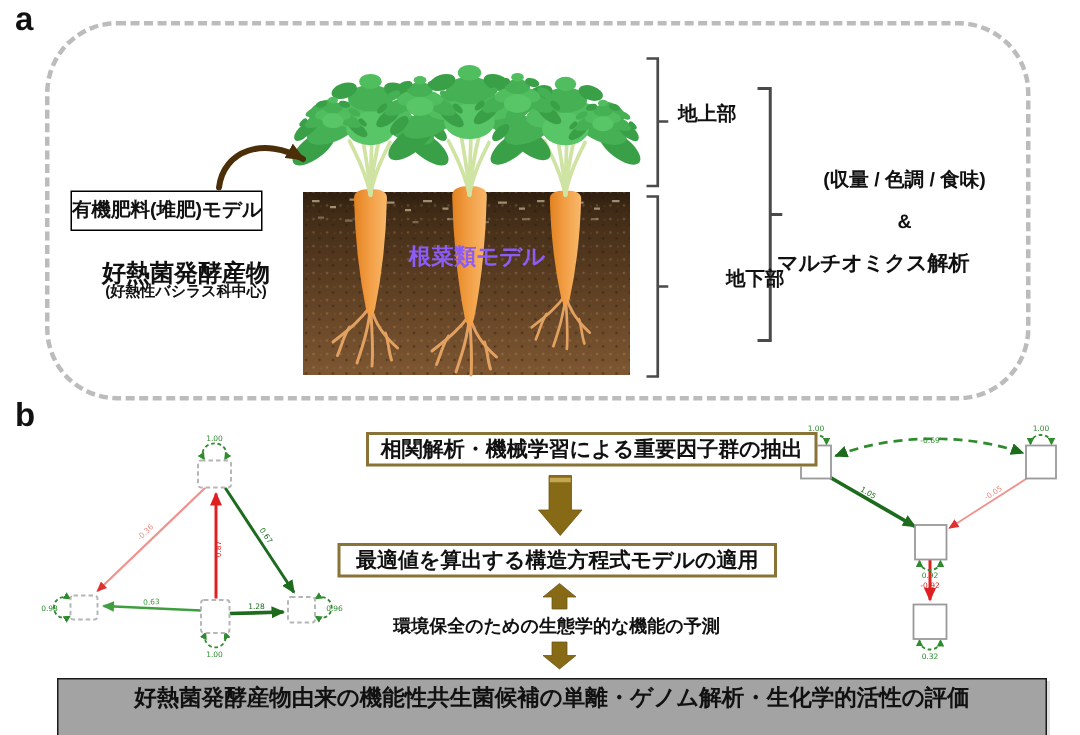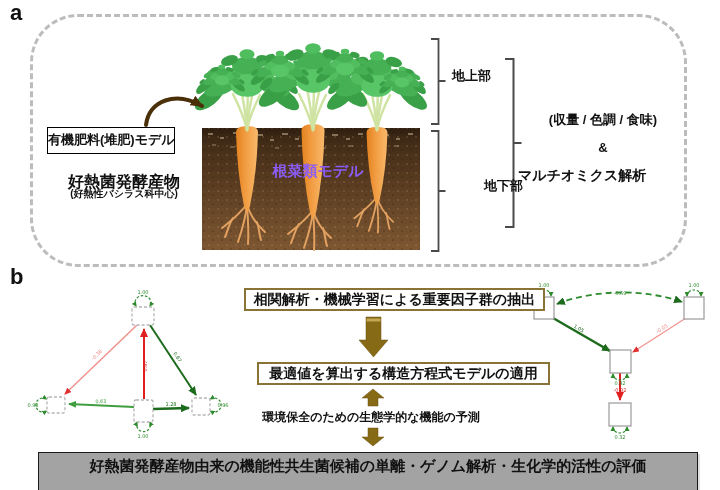--- a/index.html
+++ b/index.html
@@ -20,21 +20,21 @@
   #soil-label{left:263px;top:162px;width:110px;text-align:center;color:#8b5cf6;font-size:15px;}
   #above-ground{left:452px;top:67px;font-size:13px;}
   #below-ground{left:452px;top:177px;font-size:13px;margin-left:32px;}
   #out1{left:518px;top:94px;width:170px;text-align:center;font-size:14px;}
   #out2{left:518px;top:111px;width:170px;text-align:center;font-size:13px;}
   #out-amp{left:518px;top:140px;width:170px;text-align:center;font-size:13px;}
   #out3{left:518px;top:167px;width:170px;text-align:left;font-size:14px;}
   .flowbox{background:#fff;border:2px solid #8a7336;box-sizing:border-box;text-align:center;
            font-weight:700;font-size:14px;}
   #step1-box{left:220px;top:288px;width:301px;height:23px;line-height:19px;margin-left:24px;}
-  #step2-box{left:225px;top:362px;width:293px;height:23px;line-height:19px;margin-left:32px;}
+  #step2-box{left:225px;top:362px;width:293px;height:23px;line-height:19px;}
   #step3-text{left:221px;top:409px;width:300px;text-align:center;font-size:12px;}
   #bottom-box{left:38px;top:452px;width:660px;height:44px;border:1.5px solid #1a1a1a;background:#a3a3a3;
               box-sizing:border-box;text-align:center;font-weight:700;font-size:15px;line-height:25px;
               box-shadow:2px 2px 0 rgba(0,0,0,.12);}
   .elbl{font-size:5px;font-family:"DejaVu Sans",sans-serif;}
   .loop{fill:none;stroke:#2e8b2e;stroke-width:1.2;stroke-dasharray:2.5 1.8;}
   .dnode{fill:#fff;stroke:#b5b5b5;stroke-width:1.3;stroke-dasharray:3 2;}
   .snode{fill:#fff;stroke:#9a9a9a;stroke-width:1.2;}
 </style>
 </head>

